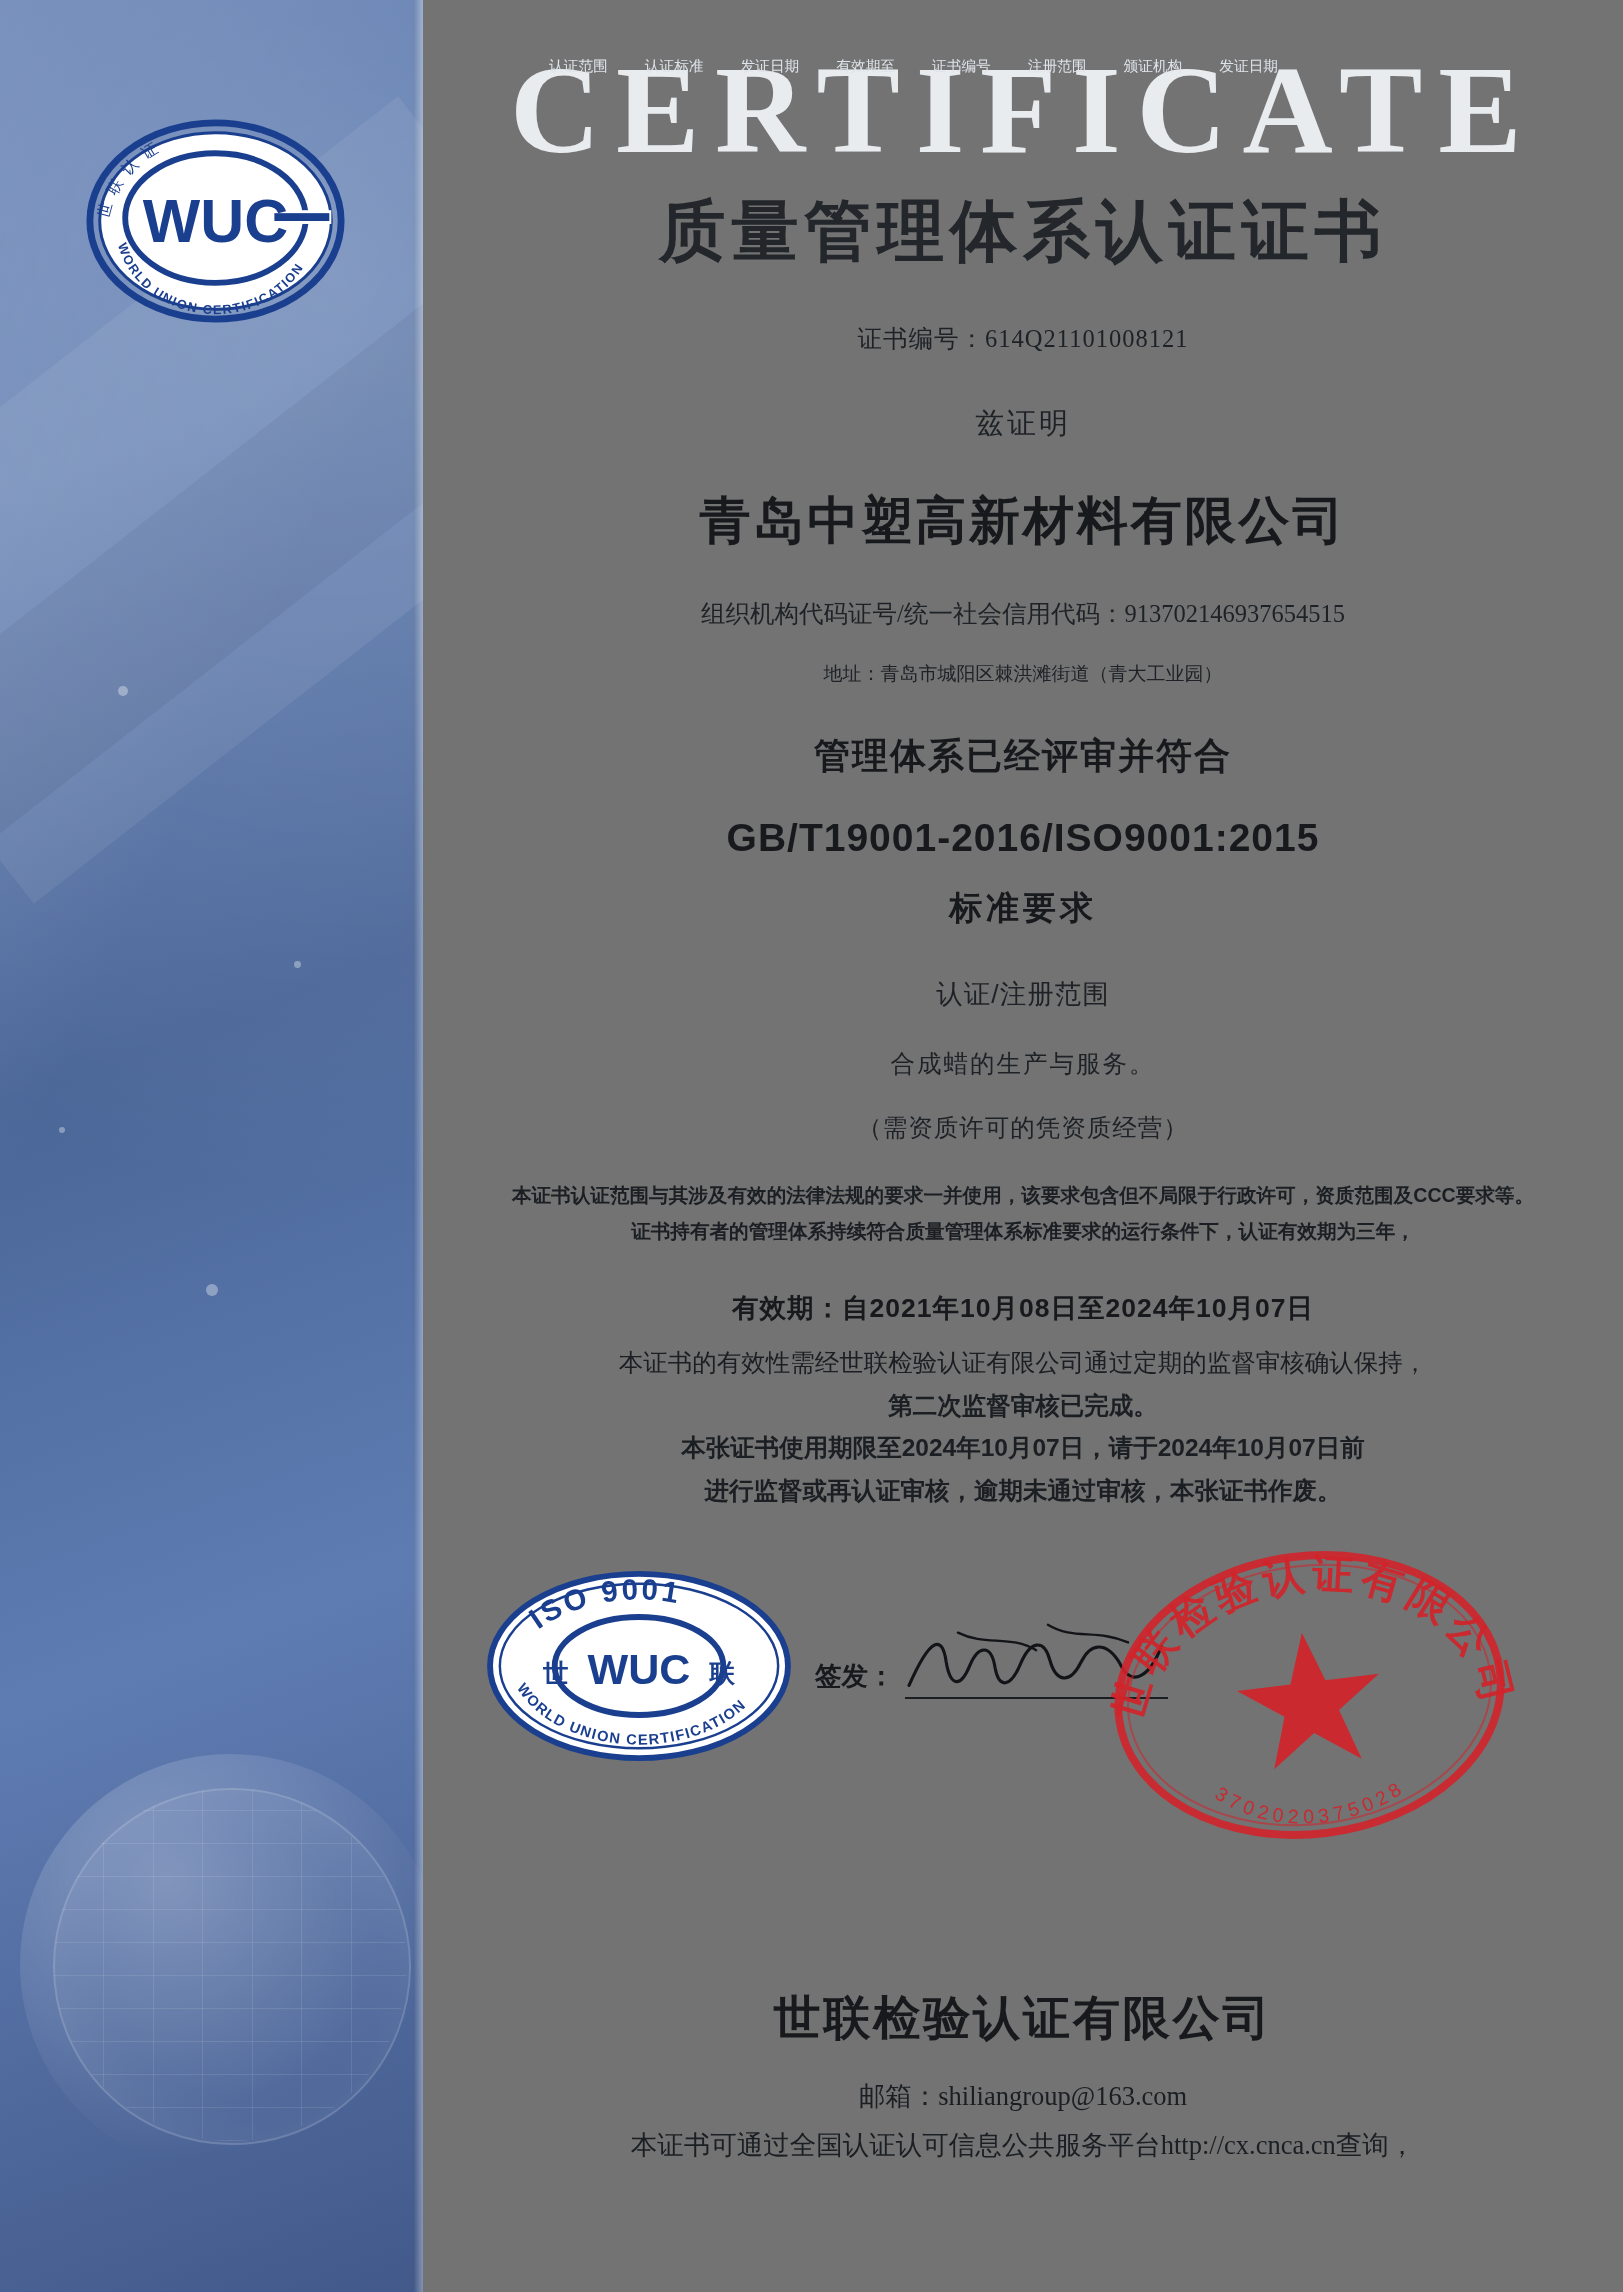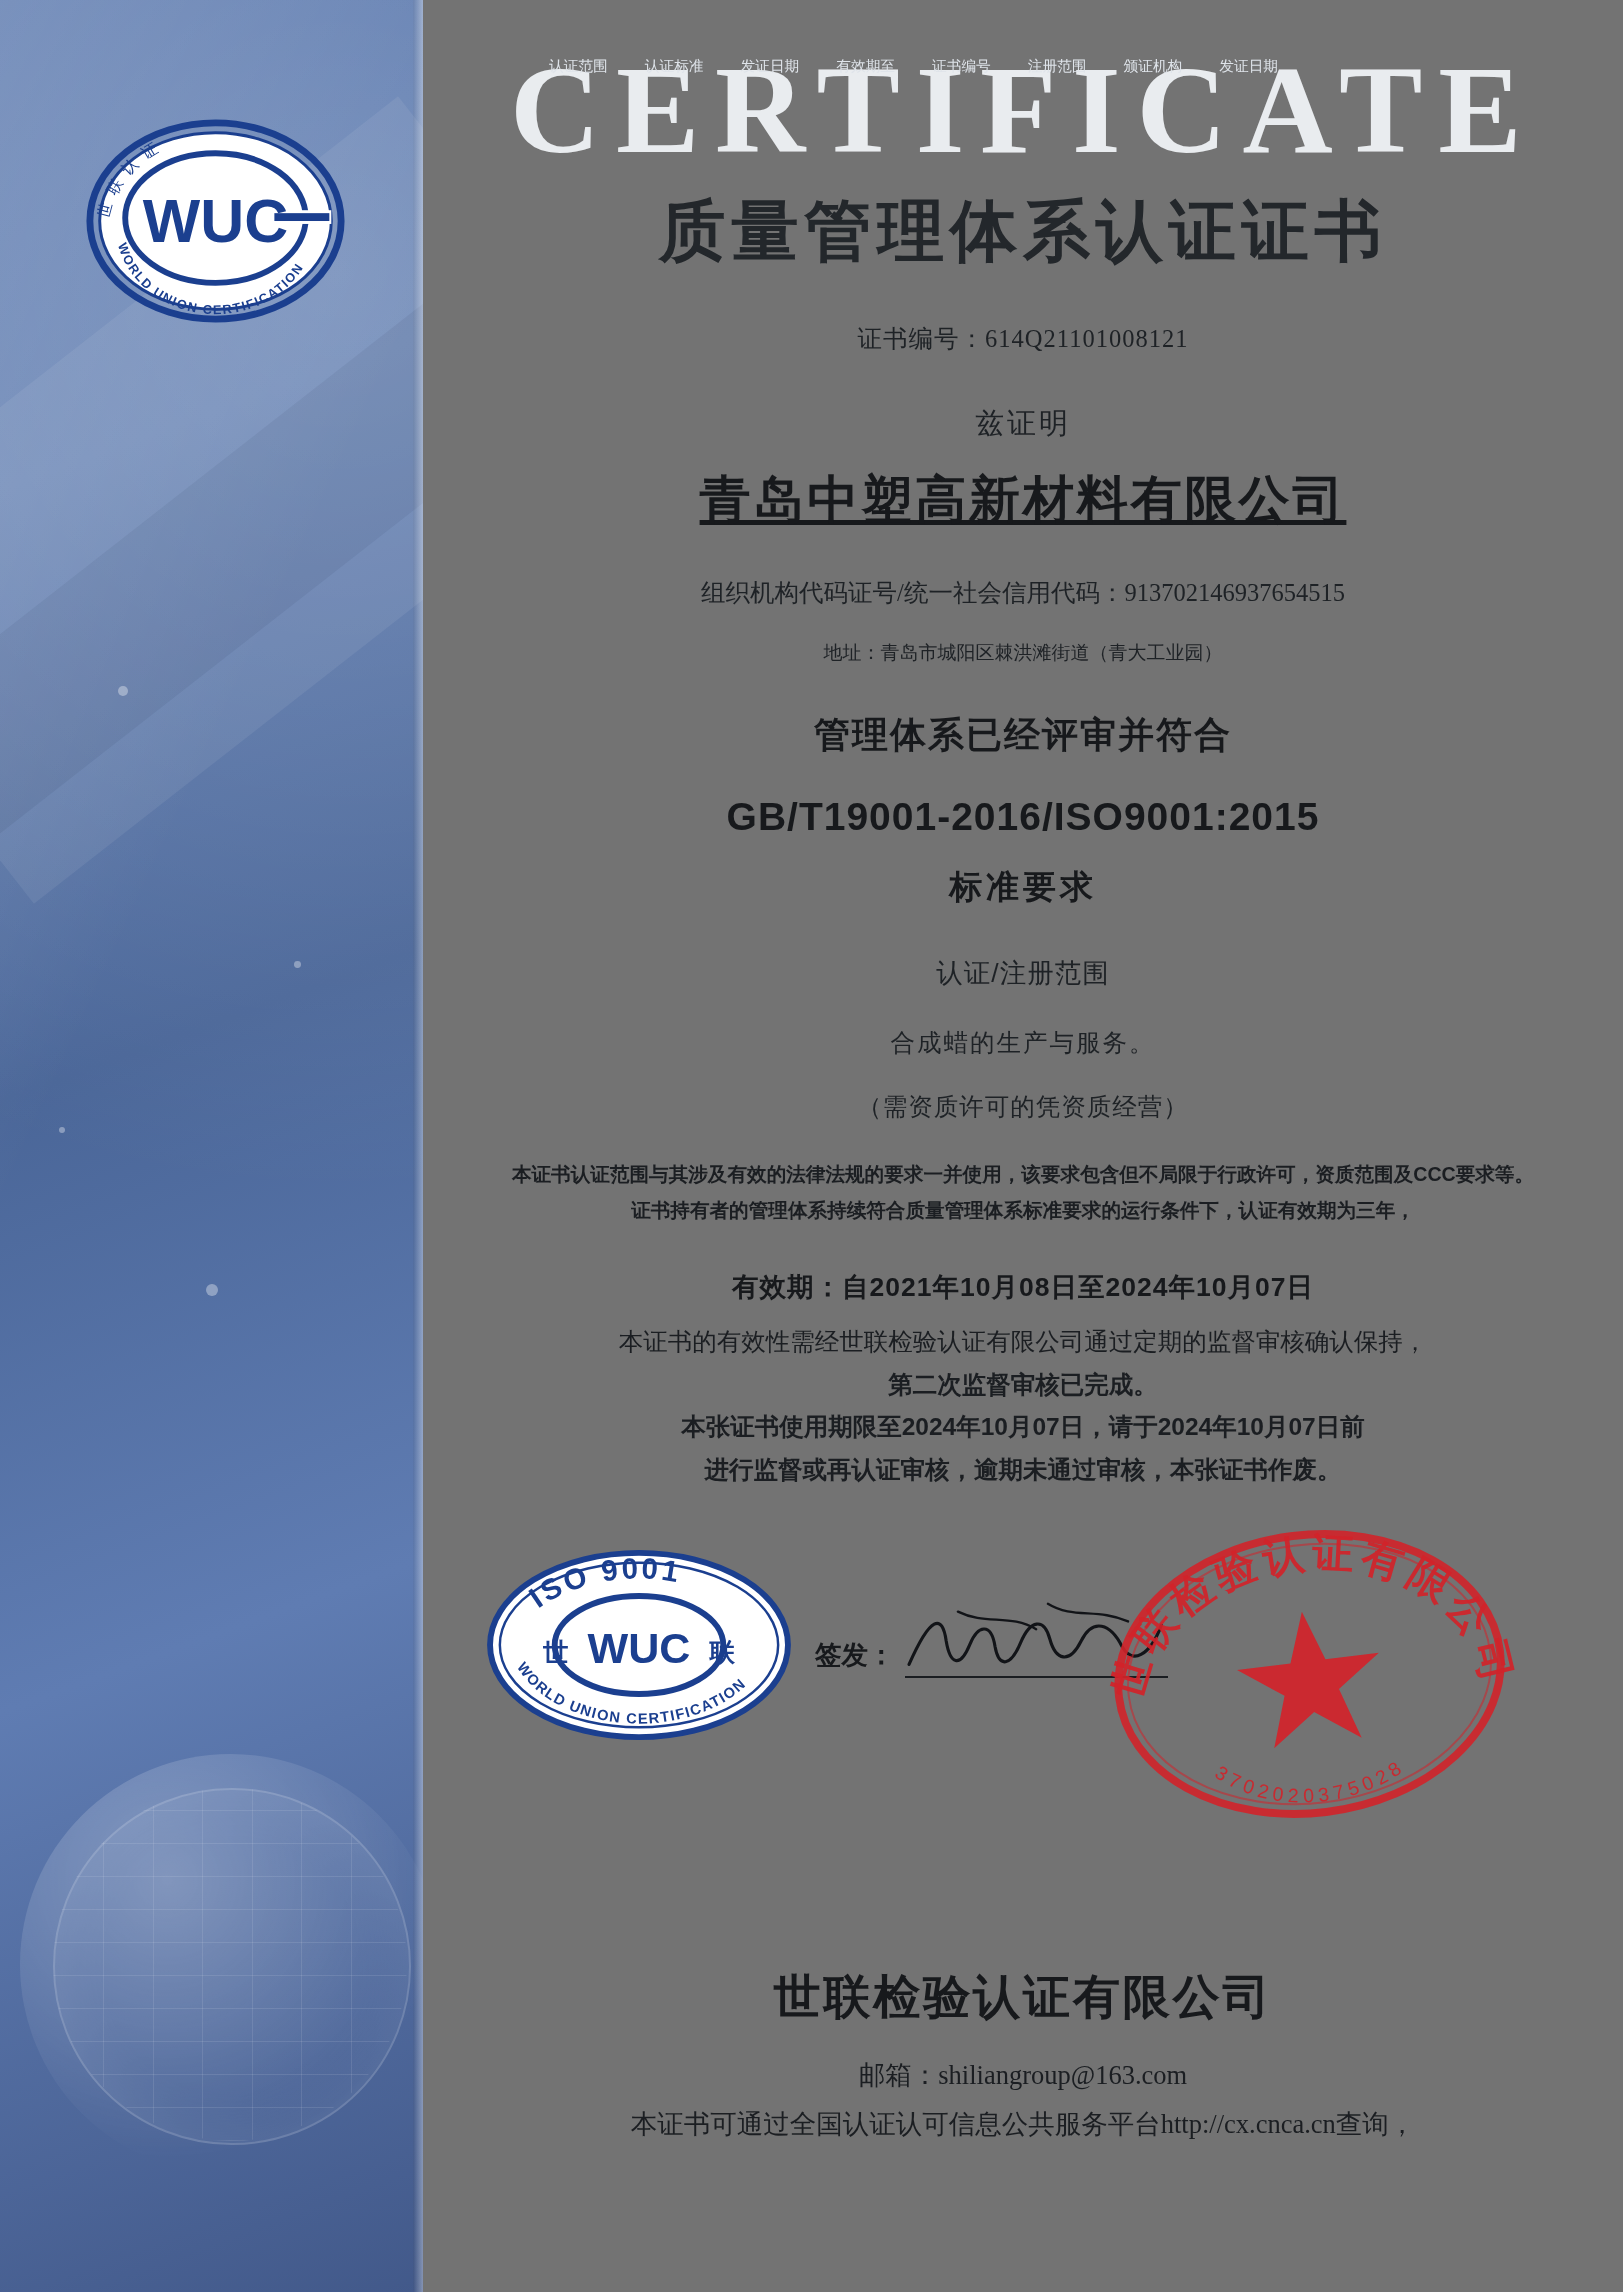--- a/index.html
+++ b/index.html
@@ -174,26 +174,25 @@
     font-family: "Liberation Serif", serif;
     letter-spacing: 1px;
   }
   .hereby {
     margin-top: 49px;
     font-size: 29px;
     color: #1e2226;
     letter-spacing: 2.9px;
   }
   .company {
-    margin-top: 22px;
+    margin-top: 43px;
     font-size: 51px;
     font-weight: bold;
     letter-spacing: 2.9px;
     color: #17191c;
-    text-decoration: underline;
   }
   .code-line {
     margin-top: 41px;
     font-size: 24.5px;
     color: #1e2226;
     font-family: "Liberation Serif", serif;
   }
   .addr-line {
     margin-top: 31px;
     font-size: 19px;

